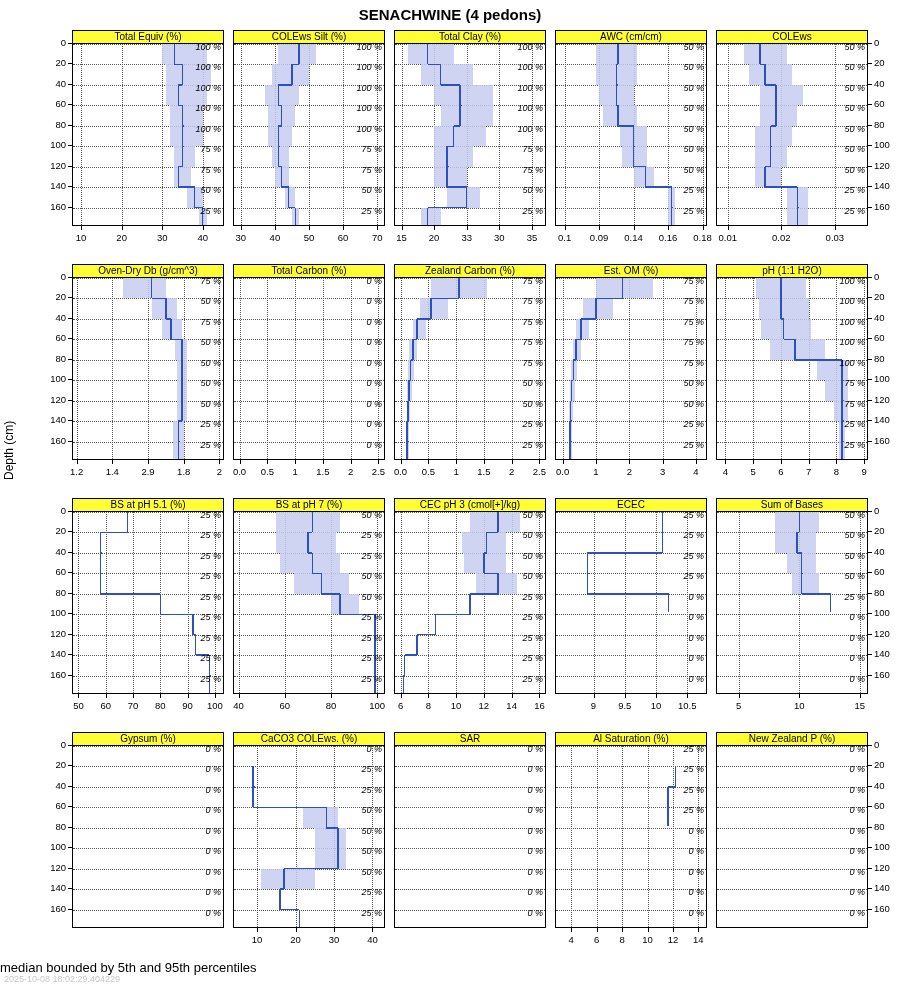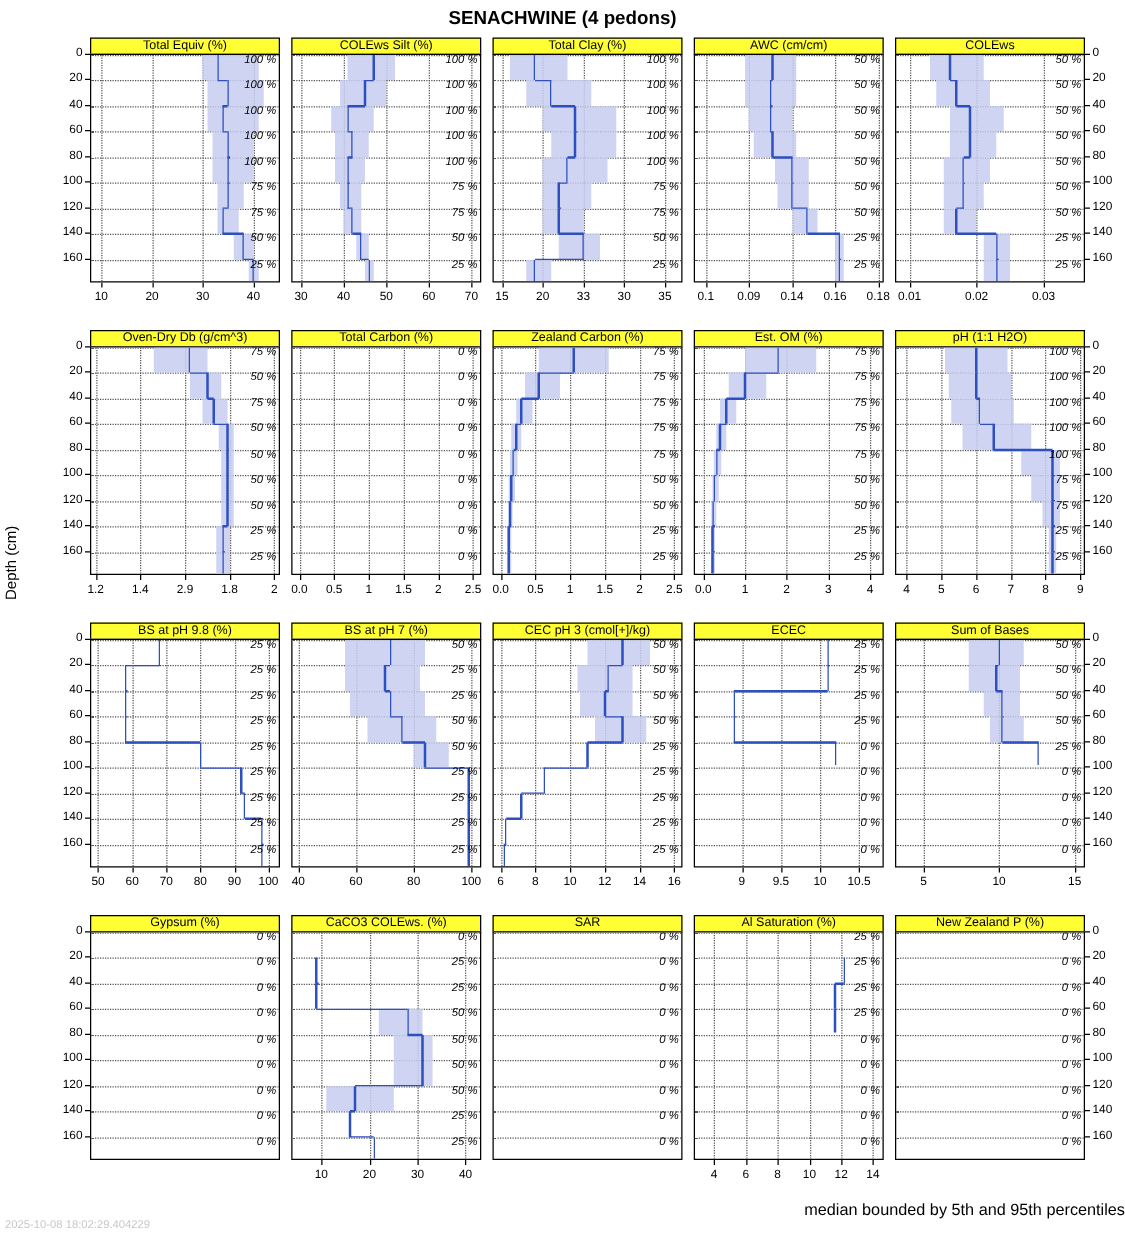--- a/index.html
+++ b/index.html
@@ -1,19 +1,19 @@
 <!DOCTYPE html>
 <html><head>
 <meta charset="utf-8">
 <style>
   html,body{margin:0;padding:0;}
   body{width:900px;height:1000px;background:#ffffff;font-family:"Liberation Sans",sans-serif;position:relative;overflow:hidden;}
   #page-title{position:absolute;top:6px;left:0;width:900px;text-align:center;font-size:15px;font-weight:bold;color:#000;}
   #ylabel{position:absolute;left:2px;top:480px;transform:rotate(-90deg);transform-origin:left top;font-size:12px;color:#000;white-space:nowrap;}
-  #footer-caption{position:absolute;top:960px;left:0;width:900px;text-align:right;font-size:13px;color:#000;}
+  #footer-caption{position:absolute;top:960px;left:0;width:900px;text-align:left;font-size:13px;color:#000;}
   #timestamp{position:absolute;left:4px;top:974px;font-size:9px;color:#c8c8c8;font-family:"Liberation Sans",sans-serif;}
   .panel{position:absolute;box-sizing:border-box;}
   .panel-header{position:absolute;left:0;top:0;width:100%;height:14px;background:#ffff33;border:1px solid #000;box-sizing:border-box;text-align:center;font-size:10px;line-height:12px;color:#000;overflow:hidden;}
   .plotbox{position:absolute;left:0;top:13px;border:1px solid #000;box-sizing:border-box;background:#ffffff;overflow:hidden;}
   .grid-v{position:absolute;top:0;bottom:0;width:0;border-left:1px dotted #555;}
   .grid-h{position:absolute;left:0;right:0;height:0;border-top:1px dotted #555;}
   .band{position:absolute;background:#c5cdef;opacity:.85;}
   .line{position:absolute;background:#2d4fc0;}
   .pct{position:absolute;right:2px;font-size:9px;font-style:italic;color:#000;text-align:right;white-space:nowrap;}
   .ytick-label{position:absolute;font-size:9.5px;color:#000;white-space:nowrap;}
@@ -740,21 +740,21 @@
     <div class="ytick-mark" style="top: 592.808px; left: 68px;"></div>
     <div class="ytick-label" style="top: 607.26px; left: 46px; width: 20px; text-align: right;">100</div>
     <div class="ytick-mark" style="top: 613.26px; left: 68px;"></div>
     <div class="ytick-label" style="top: 627.712px; left: 46px; width: 20px; text-align: right;">120</div>
     <div class="ytick-mark" style="top: 633.712px; left: 68px;"></div>
     <div class="ytick-label" style="top: 648.164px; left: 46px; width: 20px; text-align: right;">140</div>
     <div class="ytick-mark" style="top: 654.164px; left: 68px;"></div>
     <div class="ytick-label" style="top: 668.616px; left: 46px; width: 20px; text-align: right;">160</div>
     <div class="ytick-mark" style="top: 674.616px; left: 68px;"></div>
     <div class="panel" style="left: 72px; top: 498px; width: 152px; height: 196px;">
-      <div class="panel-header">BS at pH 9.8 (%)</div>
+      <div class="panel-header">BS at pH 5.1 (%)</div>
       <div class="plotbox" style="width: 152px; height: 183px;">
         <div class="grid-v" style="left: 5.45455px;"></div>
         <div class="grid-v" style="left: 32.7273px;"></div>
         <div class="grid-v" style="left: 60px;"></div>
         <div class="grid-v" style="left: 87.2727px;"></div>
         <div class="grid-v" style="left: 114.545px;"></div>
         <div class="grid-v" style="left: 141.818px;"></div>
         <div class="grid-h" style="top: 0px;"></div>
         <div class="grid-h" style="top: 20.452px;"></div>
         <div class="grid-h" style="top: 40.904px;"></div>

